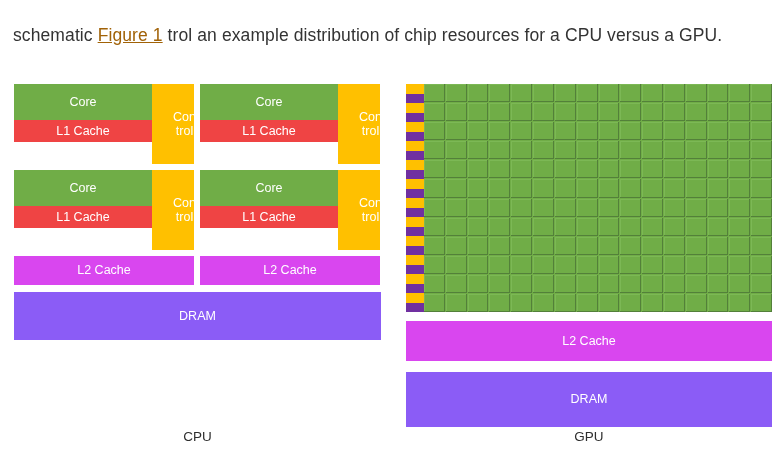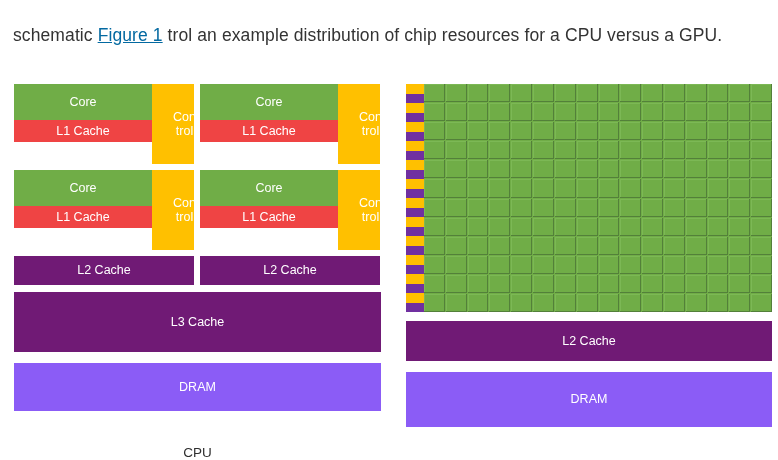--- a/index.html
+++ b/index.html
@@ -21,21 +21,21 @@
     position: absolute;
     left: 13px;
     top: 2px;
     width: 752px;
     font-size: 17.5px;
     line-height: 31px;
     color: #333333;
     letter-spacing: 0.1px;
   }
   #intro-paragraph .link {
-    color: #0369a1;
+    color: #a16207;
   }
 
   
   #diagrams {
     position: absolute;
     left: 0;
     top: 84px;
     width: 671px;
     height: 376px;
   }
@@ -55,21 +55,21 @@
     display: flex;
     align-items: center;
     justify-content: center;
     text-align: center;
     line-height: 1.15;
   }
 
   .green  { background: #70ad47; }
   .yellow { background: #ffc000; padding-left: 23px; }
   .purple { background: #ef4444; }
-  .blue   { background: #701a75; }
+  .blue   { background: #d946ef; }
   .orange { background: #8b5cf6; text-align: right; }
 
   
   .core-row {
     display: flex;
     gap: 6px;
     margin-bottom: 6px;
   }
   .core-unit {
     width: 180px;
@@ -159,21 +159,21 @@
     margin-bottom: 11px;
   }
   .dram-box-gpu {
     width: 366px;
     height: 55px;
   }
 
   
   .caption {
     position: absolute;
-    top: 361px;
+    top: 345px;
     font-size: 13.5px;
     color: #2e2e2e;
     text-align: center;
   }
   #cpu-caption { left: 14px;  width: 367px; }
   #gpu-caption { left: 406px; width: 366px; }
 </style>
 </head>
 <body>
 
@@ -223,21 +223,20 @@
           <div class="blk yellow control-box">Con trol</div>
         </div>
       </div>
     </div>
 
     <div class="l2-row">
       <div class="blk blue l2-half">L2 Cache</div>
       <div class="blk blue l2-half">L2 Cache</div>
     </div>
 
-    <div class="blk blue l3-box">L3 Cache</div>
 
     <div class="blk orange dram-box-cpu">DRAM</div>
   </div>
 
   <div class="chip" id="gpu-chip">
 
     <div id="gpu-grid-wrap">
       <div id="gpu-stripes">
           <div class="stripe-pair">
             <div class="stripe-y"></div>
@@ -483,14 +482,15 @@
           <div class="gcell"></div>
         </div>
     </div>
 
     <div class="blk blue l2-box-gpu">L2 Cache</div>
 
     <div class="blk orange dram-box-gpu">DRAM</div>
   </div>
 
   <div class="caption" id="cpu-caption">CPU</div>
+  <div class="caption" id="gpu-caption">GPU</div>
 
 </div>
 
 </body></html>

